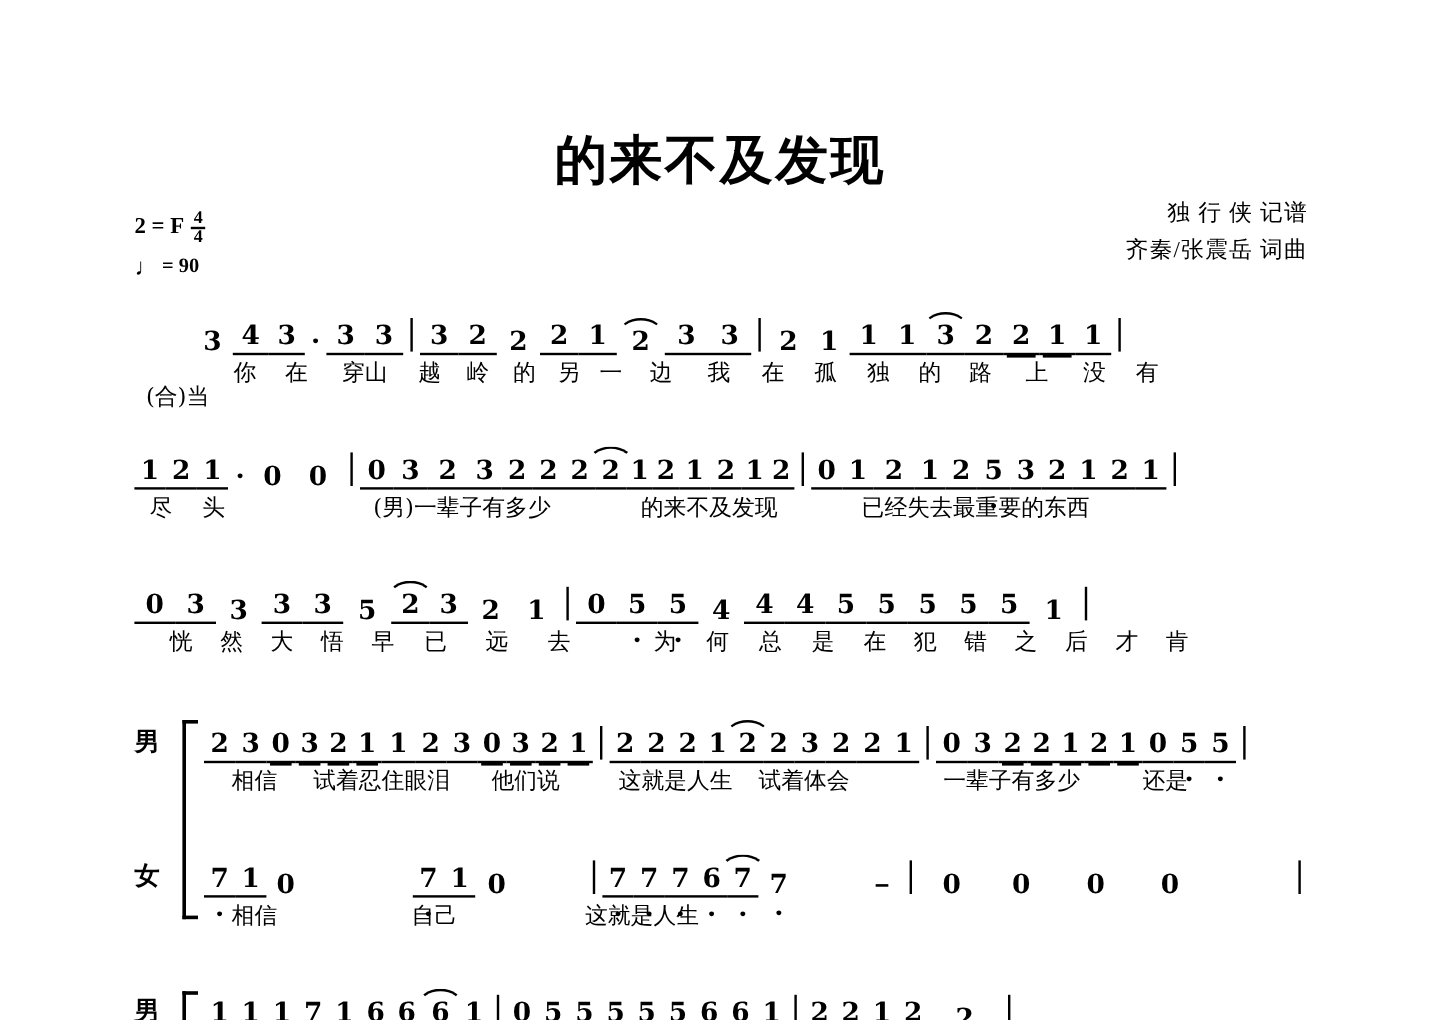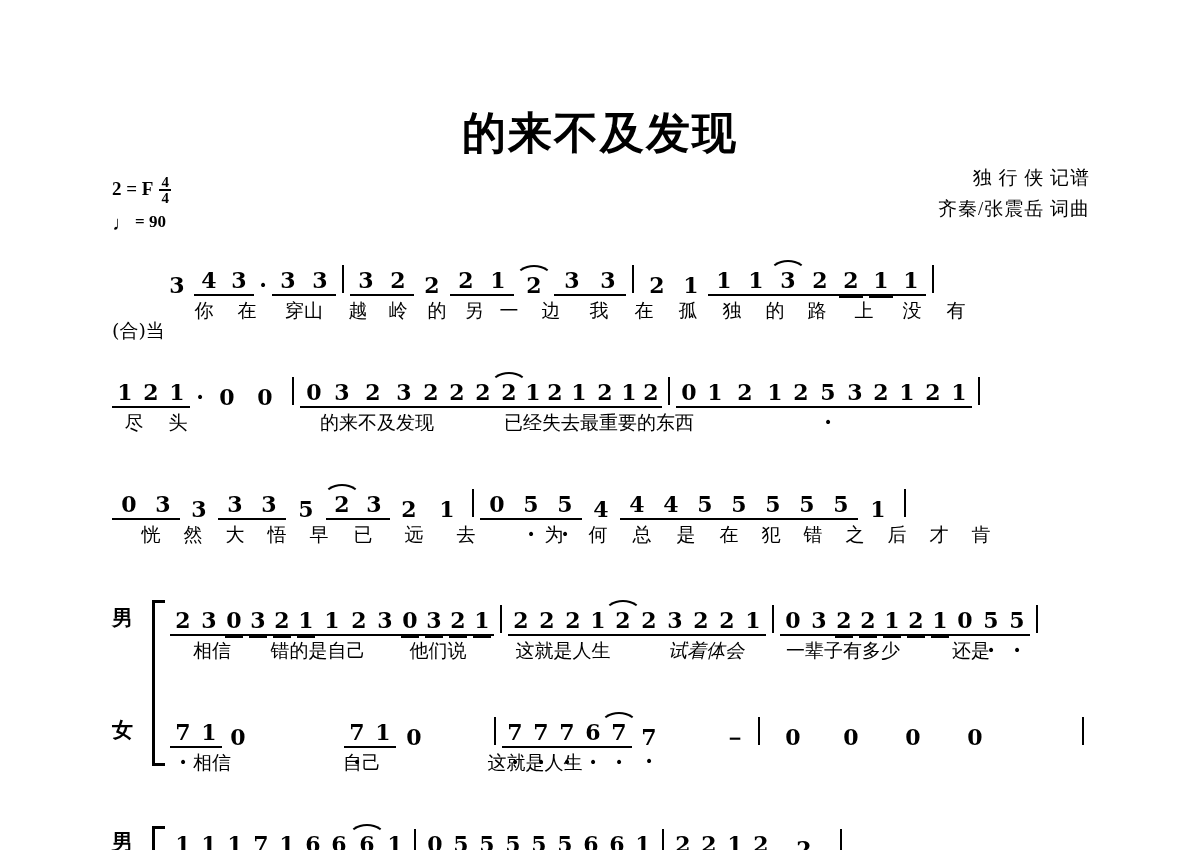--- a/index.html
+++ b/index.html
@@ -265,21 +265,21 @@
         </span>
       <span class="cell u2" style="width:30px;">
           <span class="g">1</span>
         </span>
       <span class="cell u1" style="width:30px;">
           <span class="g">1</span>
         </span>
       <span class="bar"></span>
     </div>
     <div class="lyric-row" style="padding-left:112px; gap:0;">
-      <span style="width:72px; display:inline-block; text-align:left;margin-top:40px;">(合)当</span>
+      <span style="width:72px; display:inline-block; text-align:center;margin-top:40px;">(合)当</span>
       <span style="width:40px; display:inline-block; text-align:center;">你</span>
       <span style="width:46px; display:inline-block; text-align:center;">在</span>
       <span style="width:68px; display:inline-block; text-align:center;">穿山</span>
       <span style="width:40px; display:inline-block; text-align:center;">越</span>
       <span style="width:40px; display:inline-block; text-align:center;">岭</span>
       <span style="width:38px; display:inline-block; text-align:center;">的</span>
       <span style="width:36px; display:inline-block; text-align:center;">另</span>
       <span style="width:34px; display:inline-block; text-align:center;">一</span>
       <span style="width:50px; display:inline-block; text-align:center;">边</span>
       <span style="width:46px; display:inline-block; text-align:center;">我</span>
@@ -391,20 +391,21 @@
         </span>
       <span class="cell u1" style="width:26px;">
           <span class="g">1</span>
         </span>
       <span class="bar"></span>
     </div>
     <div class="lyric-row" style="padding-left:112px; gap:0;">
       <span style="width:44px; display:inline-block; text-align:center;">尽</span>
       <span style="width:44px; display:inline-block; text-align:center;">头</span>
       <span class="sp" style="width:78px;"></span>
+      <span style="width:214px; display:inline-block; text-align:center;">(男)一辈子有多少</span>
       <span style="width:156px; display:inline-block; text-align:right;">的来不及发现</span>
       <span class="sp" style="width:20px;"></span>
       <span style="width:290px; display:inline-block; text-align:center;">已经失去最重要的东西</span>
     </div>
   </div>
 
   <div class="system" style="top:486px;">
     <div class="notes-row" style="padding-left:112px; gap:0;">
       <span class="cell u1" style="width:34px;">
           <span class="g">0</span>
@@ -604,24 +605,24 @@
       <span class="cell u1 dot-below" style="width:26px;">
           <span class="g">5</span>
         </span>
       <span class="cell u1 dot-below" style="width:26px;">
           <span class="g">5</span>
         </span>
       <span class="bar"></span>
     </div>
     <div class="lyric-row" style="padding-left:170px; gap:0;">
       <span style="width:84px; display:inline-block; text-align:center;">相信</span>
-      <span style="width:128px; display:inline-block; text-align:center;">错的是自己</span>
+      <span style="width:128px; display:inline-block; text-align:center;">试着忍住眼泪</span>
       <span style="width:112px; display:inline-block; text-align:center;">他们说</span>
       <span style="width:138px; display:inline-block; text-align:center;">这就是人生</span>
-      <span style="width:112px; display:inline-block; text-align:right;font-style:italic;">试着体会</span>
+      <span style="width:112px; display:inline-block; text-align:left;">试着体会</span>
       <span class="sp" style="width:14px;"></span>
       <span style="width:170px; display:inline-block; text-align:center;">一辈子有多少</span>
       <span style="width:86px; display:inline-block; text-align:center;">还是</span>
     </div>
   </div>
 
   <div class="part-label" style="left:112px; top:716px;">女</div>
 
   <div class="system" style="top:714px;">
     <div class="notes-row" style="padding-left:170px; gap:0;">

